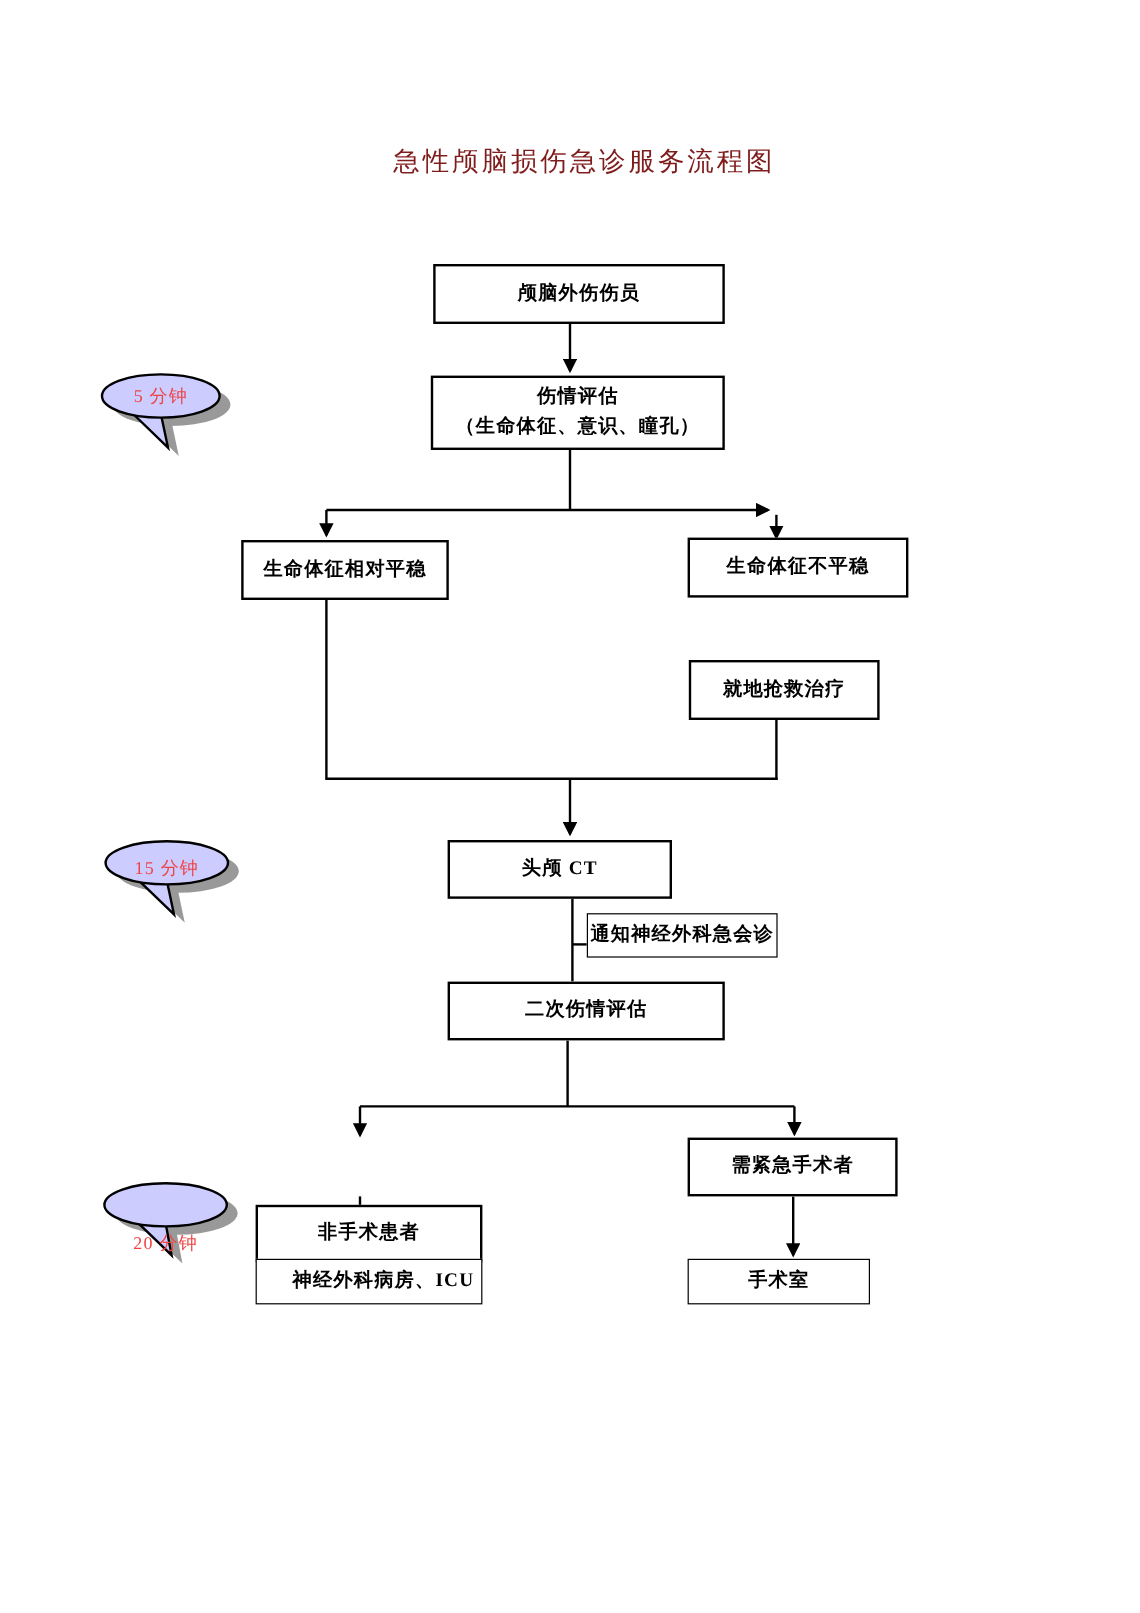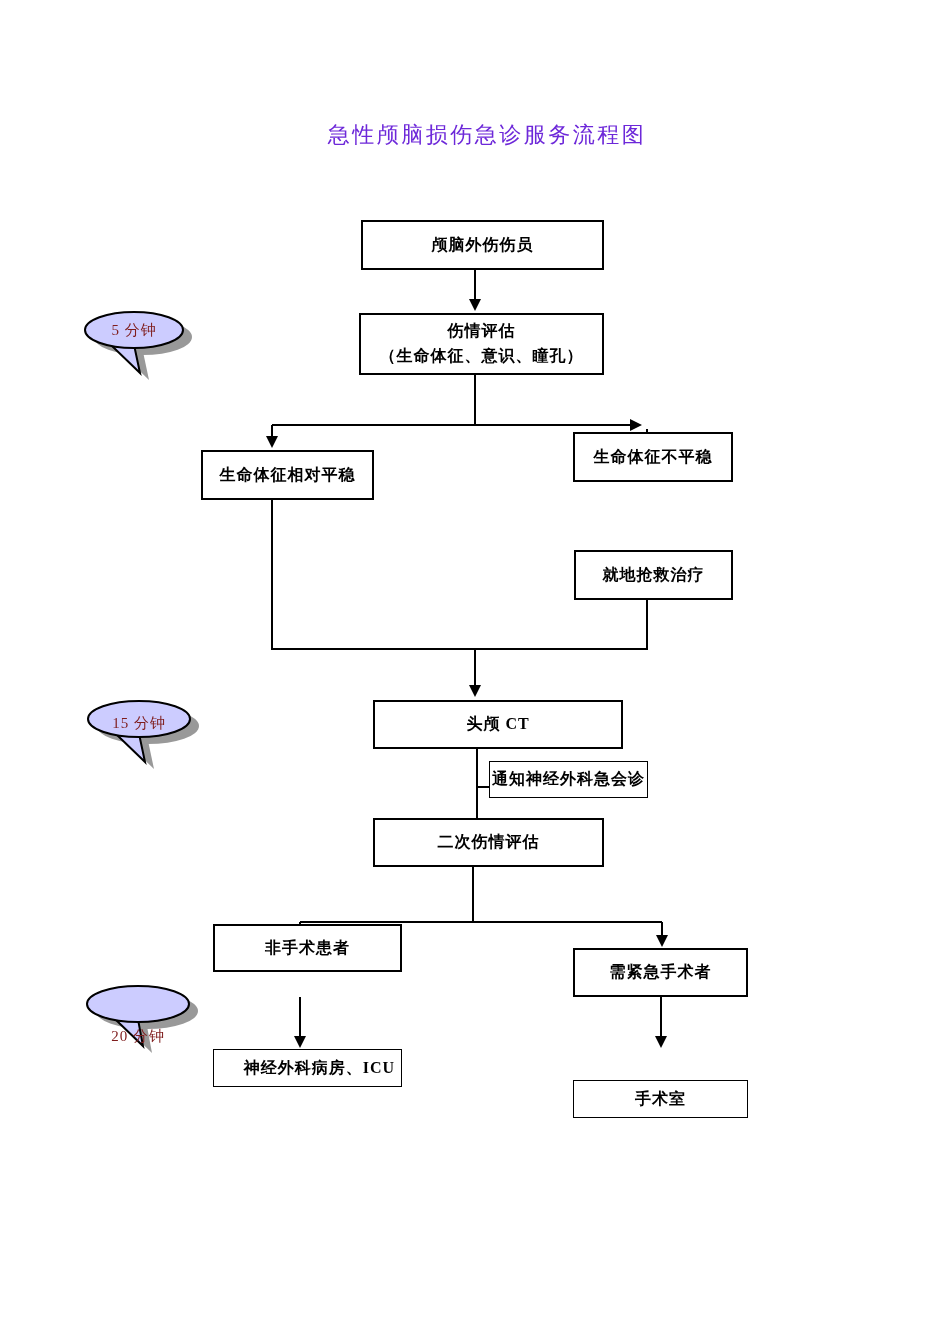--- a/index.html
+++ b/index.html
@@ -4,45 +4,45 @@
 <style>
   html,body { margin:0; padding:0; background:#ffffff; }
   .page {
     position:relative; width:950px; height:1344px; background:#ffffff;
     font-family:"Liberation Serif","DejaVu Serif",serif; color:#000;
     overflow:hidden;
   }
   .title {
     position:absolute; top:120px; left:37px; width:900px;
     text-align:center; font-size:22px; letter-spacing:2.5px;
-    color:#6d28d9; font-weight:400;
+    color:#7f1d1d; font-weight:400;
   }
   svg.overlay { position:absolute; left:0; top:0; width:950px; height:1344px; }
   .node {
     position:absolute; box-sizing:border-box;
     border:2px solid #000; background:#fff;
     display:flex; flex-direction:column; align-items:center; justify-content:center;
     font-size:16px; letter-spacing:1px; text-align:center; line-height:1.55;font-weight:bold;
   }
   .node.thin { border-width:1px; }
   .n-trauma   { left:361px; top:220px;  width:243px; height:50px; }
   .n-assess   { left:359px; top:313px;  width:245px; height:62px; }
   .n-stable   { left:201px; top:450px;  width:173px; height:50px; }
-  .n-unstable { left:573px; top:432px;  width:160px; height:50px; }
+  .n-unstable { left:573px; top:448px;  width:184px; height:50px; }
   .n-rescue   { left:574px; top:550px;  width:159px; height:50px; }
-  .n-ct       { left:373px; top:700px;  width:250px; height:49px; }
+  .n-ct       { left:373px; top:700px;  width:187px; height:49px; }
   .n-notify   { left:489px; top:761px;  width:159px; height:37px; font-size:16px; }
   .n-second   { left:373px; top:818px;  width:231px; height:49px; }
-  .n-nonsurg  { left:213px; top:924px;  width:189px; height:48px; }
+  .n-nonsurg  { left:213px; top:1004px;  width:189px; height:48px; }
   .n-urgent   { left:573px; top:948px;  width:175px; height:49px; }
   .n-ward     { left:213px; top:1049px; width:189px; height:38px;padding-left:24px; }
-  .n-or       { left:573px; top:1049px; width:175px; height:38px;margin-top:31px; }
+  .n-or       { left:573px; top:1049px; width:152px; height:38px; }
   .callout-label {
     position:absolute; display:flex; align-items:center; justify-content:center;
-    font-size:15px; letter-spacing:1px; color:#7f1d1d;
+    font-size:15px; letter-spacing:1px; color:#ef4444;
   }
   .cl-5  { left:85px;  top:312px; width:98px;  height:36px; }
   .cl-15 { left:88px;  top:701px; width:102px; height:44px; }
   .cl-20 { left:87px;  top:986px; width:102px; height:36px;margin-top:32px; }
 </style>
 </head>
 <body>
 
 <div class="page">
 

